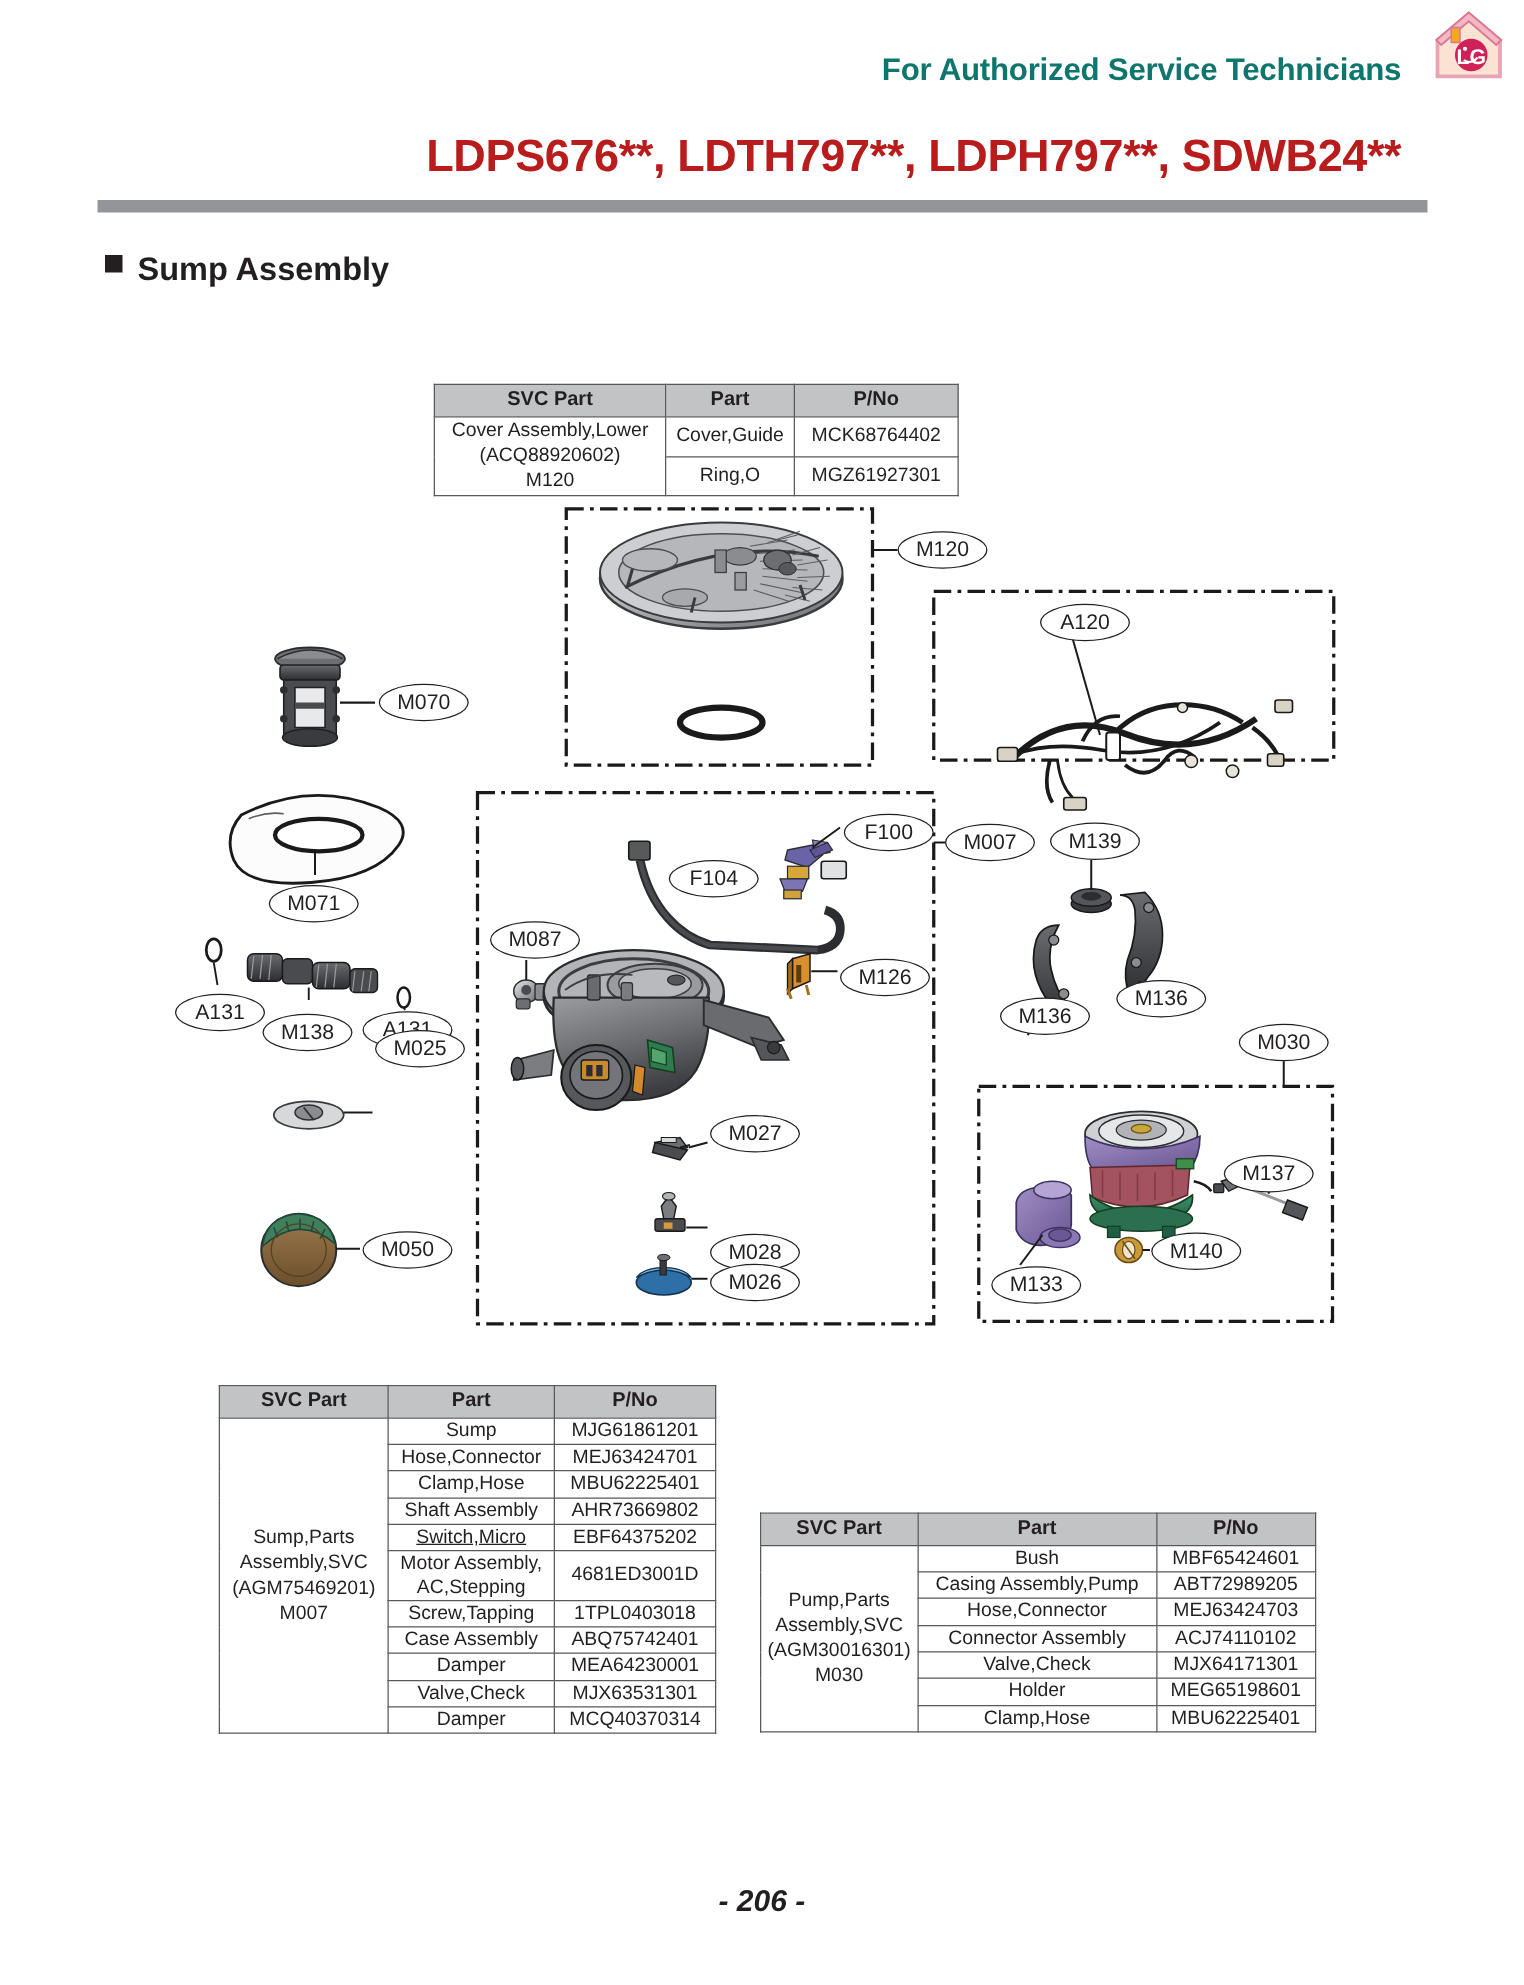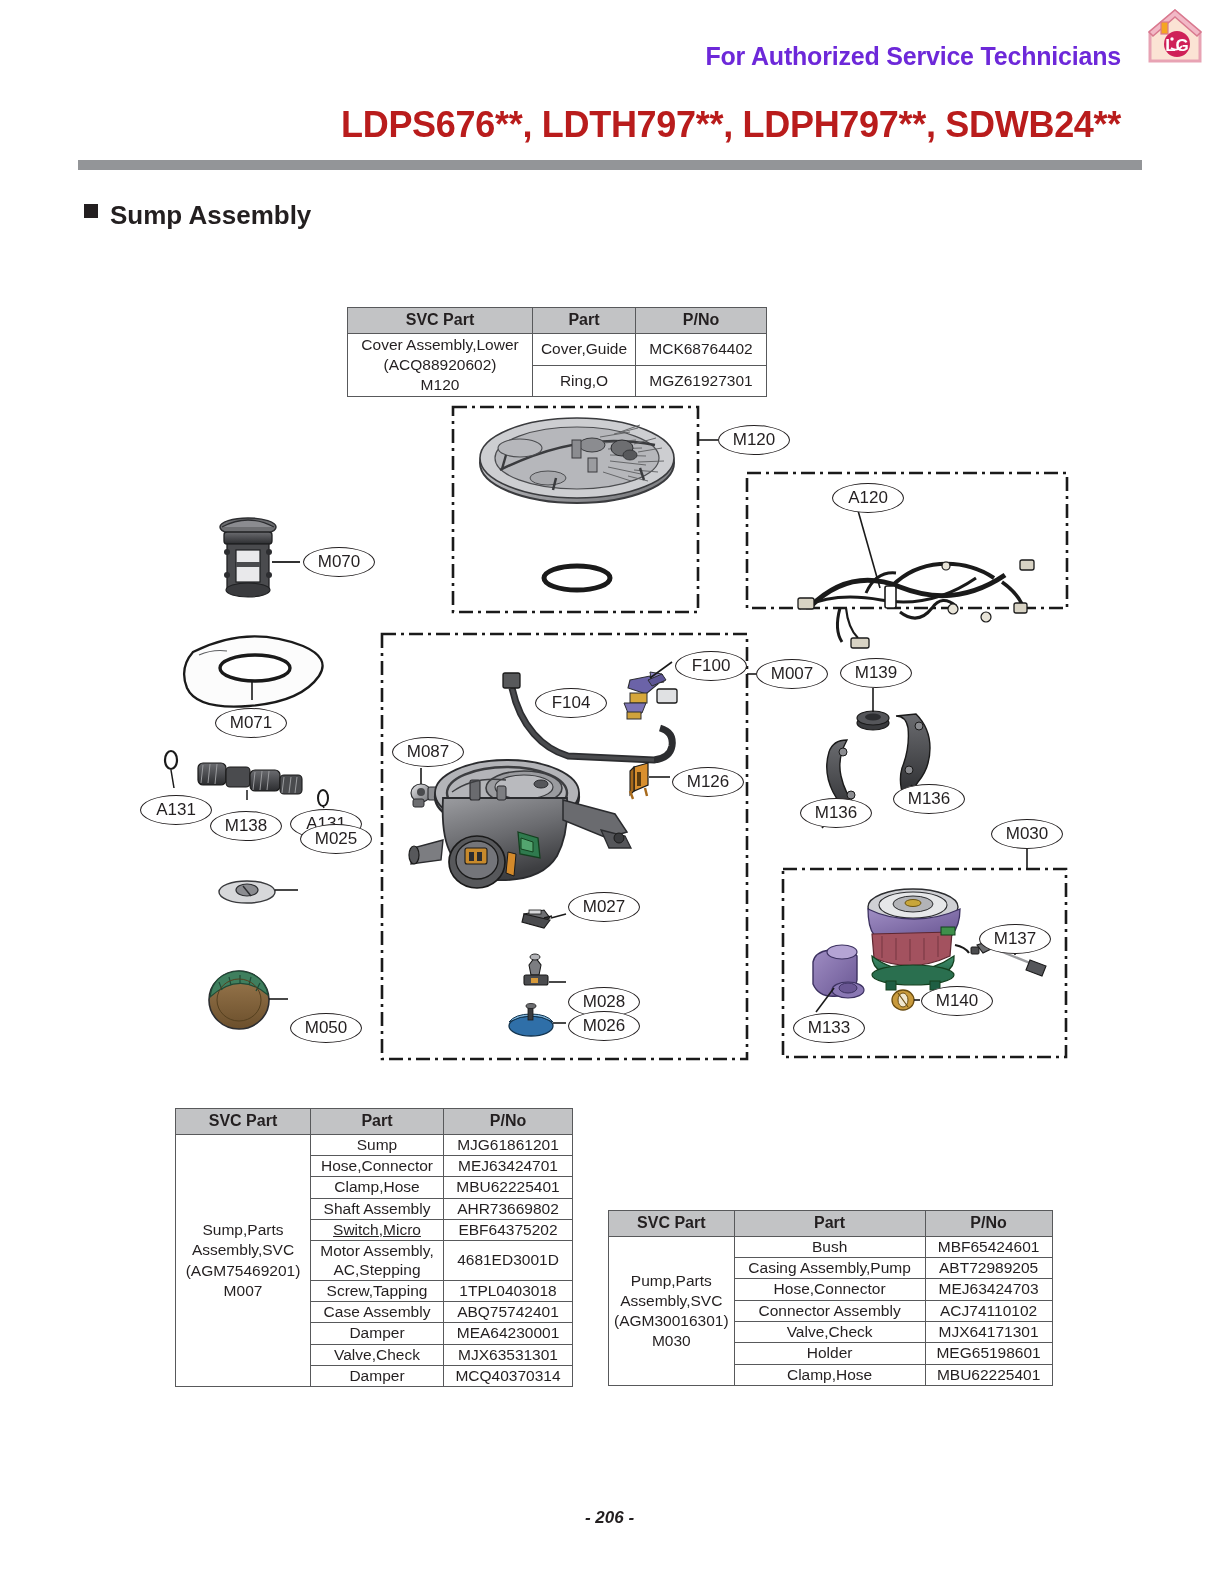--- a/index.html
+++ b/index.html
@@ -14,21 +14,21 @@
   }
 
   
   #lg-logo {
     position: absolute; top: 8px; right: 16px;
     width: 56px; height: 56px;
   }
   #header-tagline {
     position: absolute; top: 42px; right: 98px;
     font-size: 25px; font-weight: bold;
-    color: #6d28d9;
+    color: #0f766e;
     letter-spacing: -0.2px;
     white-space: nowrap;
   }
   #model-line {
     position: absolute; top: 104px; right: 98px;
     font-size: 36px; font-weight: bold;
     color: #b91c1c;
     letter-spacing: -0.3px;
     white-space: nowrap;
   }
@@ -113,21 +113,21 @@
     font-family: "Liberation Sans", sans-serif;
     display: flex; align-items: center; justify-content: center;
     box-sizing: border-box;
     z-index: 20;
   }
 
   
   #page-number {
     position: absolute; left: 0; top: 1508px;
     width: 1219px; text-align: center;
-    font-size: 17px; font-weight: bold; font-style: italic;
+    font-size: 24px; font-weight: bold; font-style: italic;
     color: #231f20;
   }
 </style>
 </head>
 <body>
 
 <svg id="lg-logo" viewBox="0 0 56 56">
   <polygon points="28,3 53,24 53,53 3,53 3,24" fill="#fbe3d4" stroke="#e8a3b4" stroke-width="3"></polygon>
   <polygon points="28,2 54,24 50,28 28,9 6,28 2,24" fill="#f2b8c6" stroke="#d9798f" stroke-width="1.5"></polygon>
   <rect x="14" y="14" width="7" height="12" fill="#f5a623" stroke="#d9798f" stroke-width="1.2"></rect>
@@ -500,21 +500,21 @@
     <div class="callout" style="left: 140px; top: 795px;">A131</div>
     <div class="callout" style="left: 800px; top: 798px;">M136</div>
     <div class="callout" style="left: 893px; top: 784px;">M136</div>
     <div class="callout" style="left: 210px; top: 811px;">M138</div>
     <div class="callout" style="left: 290px; top: 809px;">A131</div>
     <div class="callout" style="left: 991px; top: 819px;">M030</div>
     <div class="callout" style="left: 300px; top: 824px;">M025</div>
     <div class="callout" style="left: 979px; top: 924px;">M137</div>
     <div class="callout" style="left: 568px; top: 892px;">M027</div>
     <div class="callout" style="left: 568px; top: 987px;">M028</div>
-    <div class="callout" style="left: 290px; top: 985px; margin-top: 28px;">M050</div>
+    <div class="callout" style="left: 290px; top: 985px;">M050</div>
     <div class="callout" style="left: 921px; top: 986px;">M140</div>
     <div class="callout" style="left: 793px; top: 1013px;">M133</div>
     <div class="callout" style="left: 568px; top: 1011px;">M026</div>
   </div>
 
 <table class="parts" id="table-top">
   <thead>
     <tr>
       <th>SVC Part</th>
       <th>Part</th>

